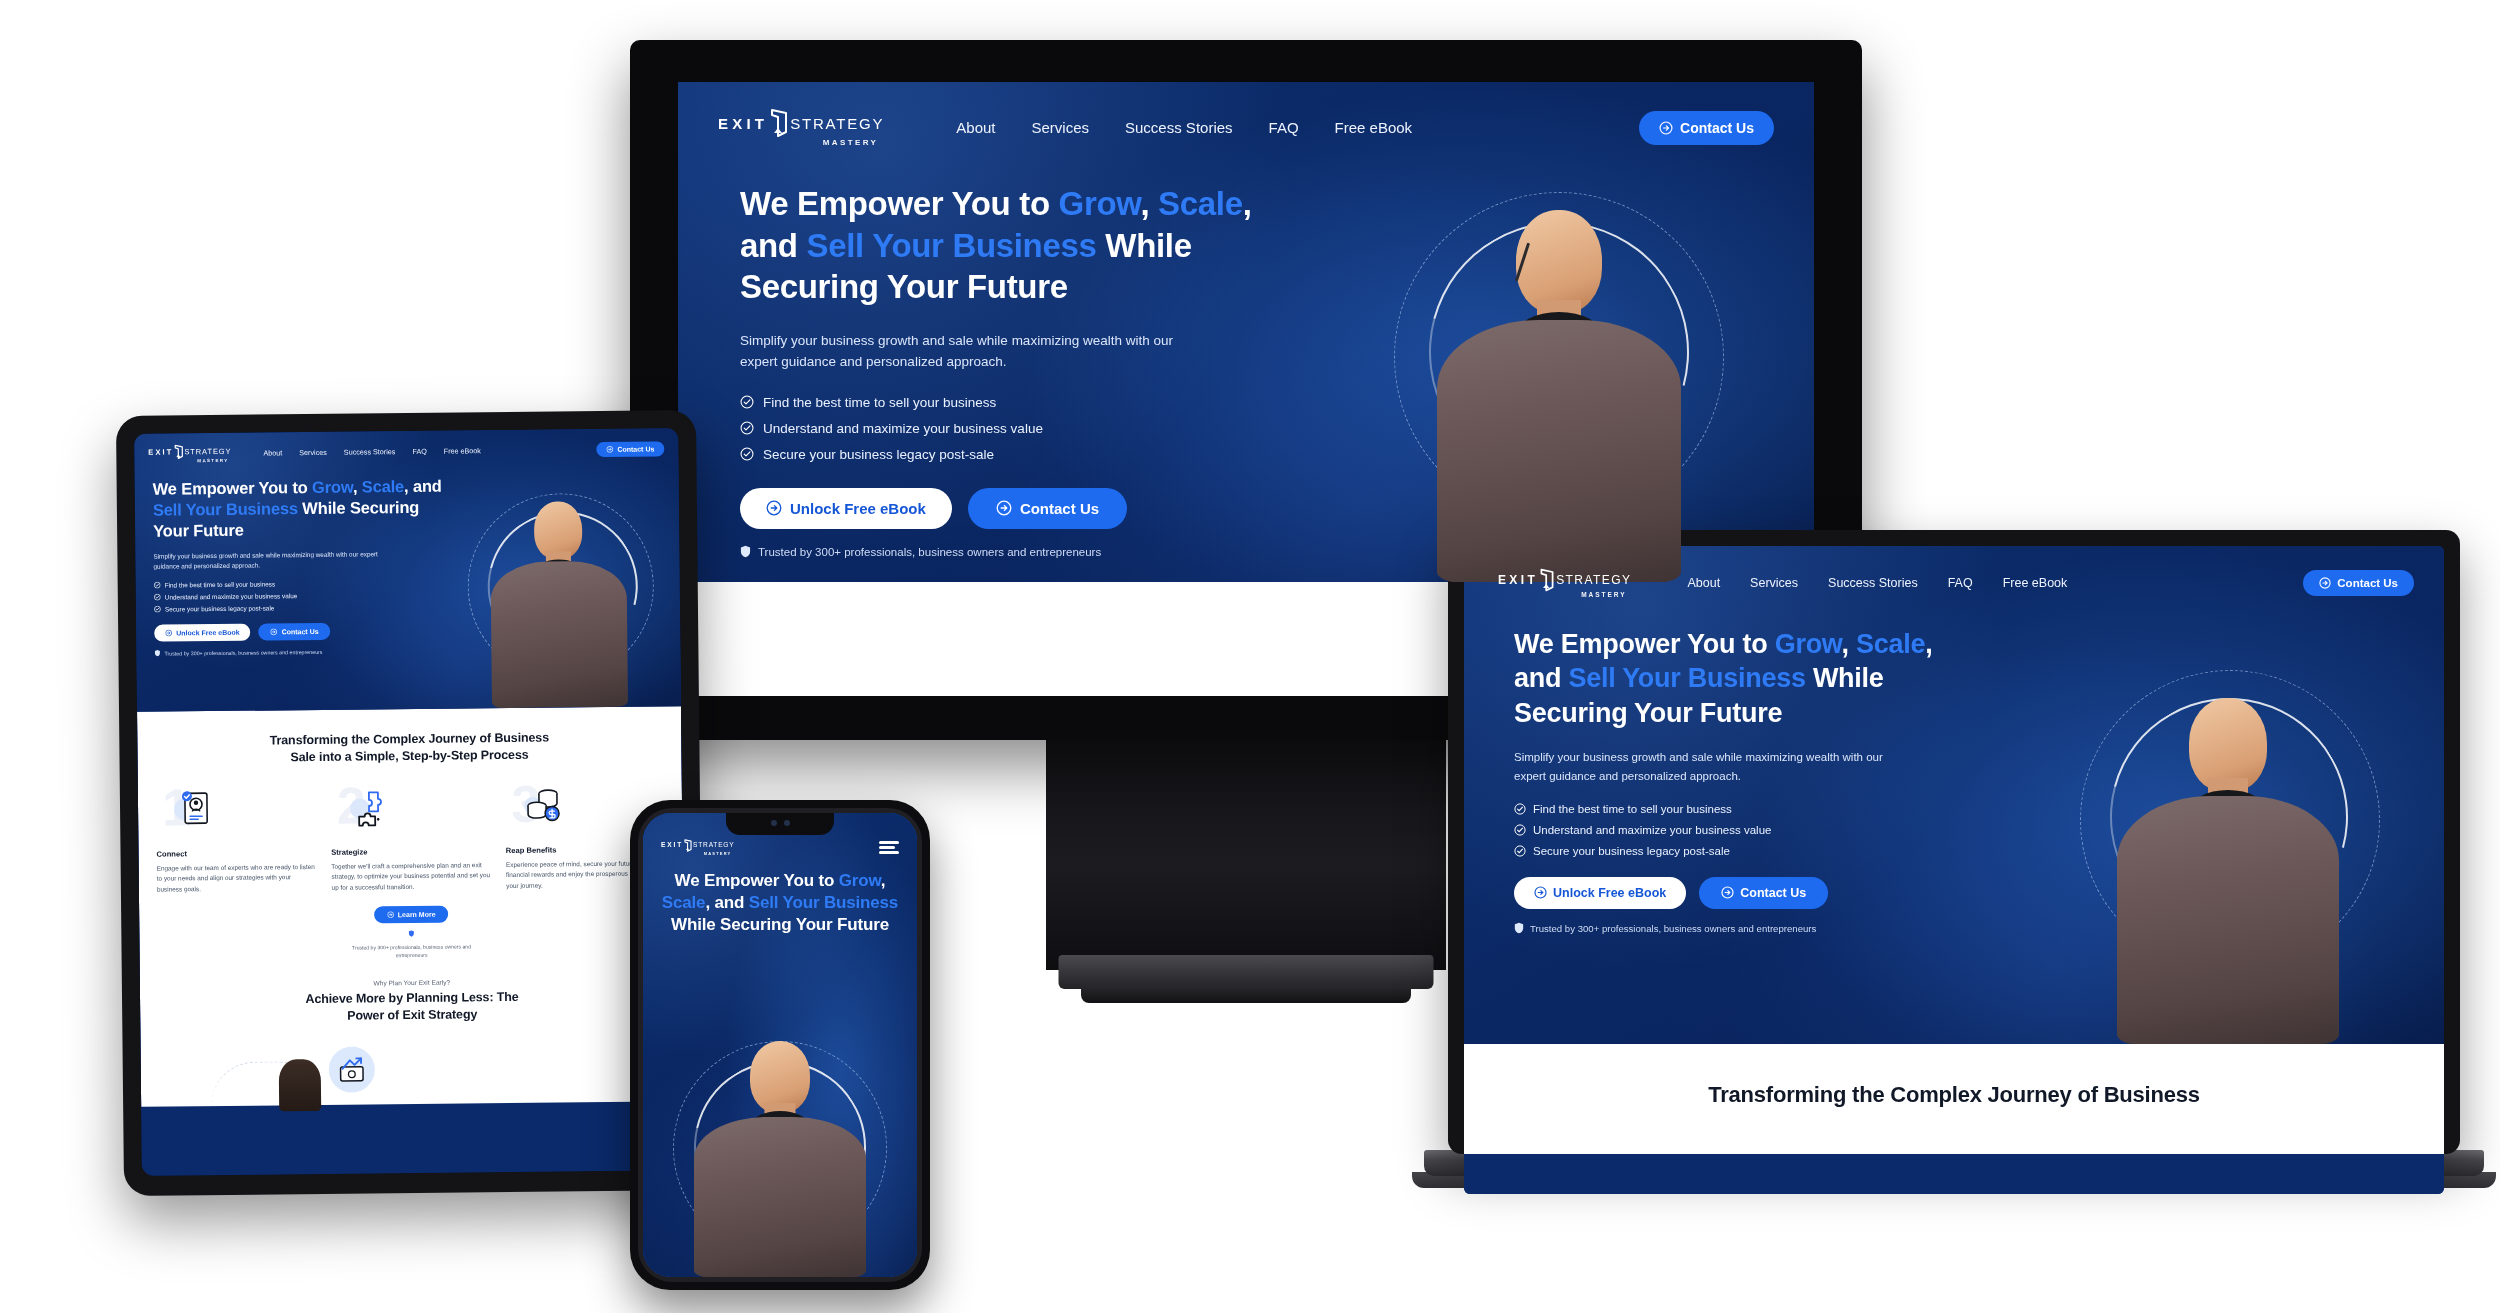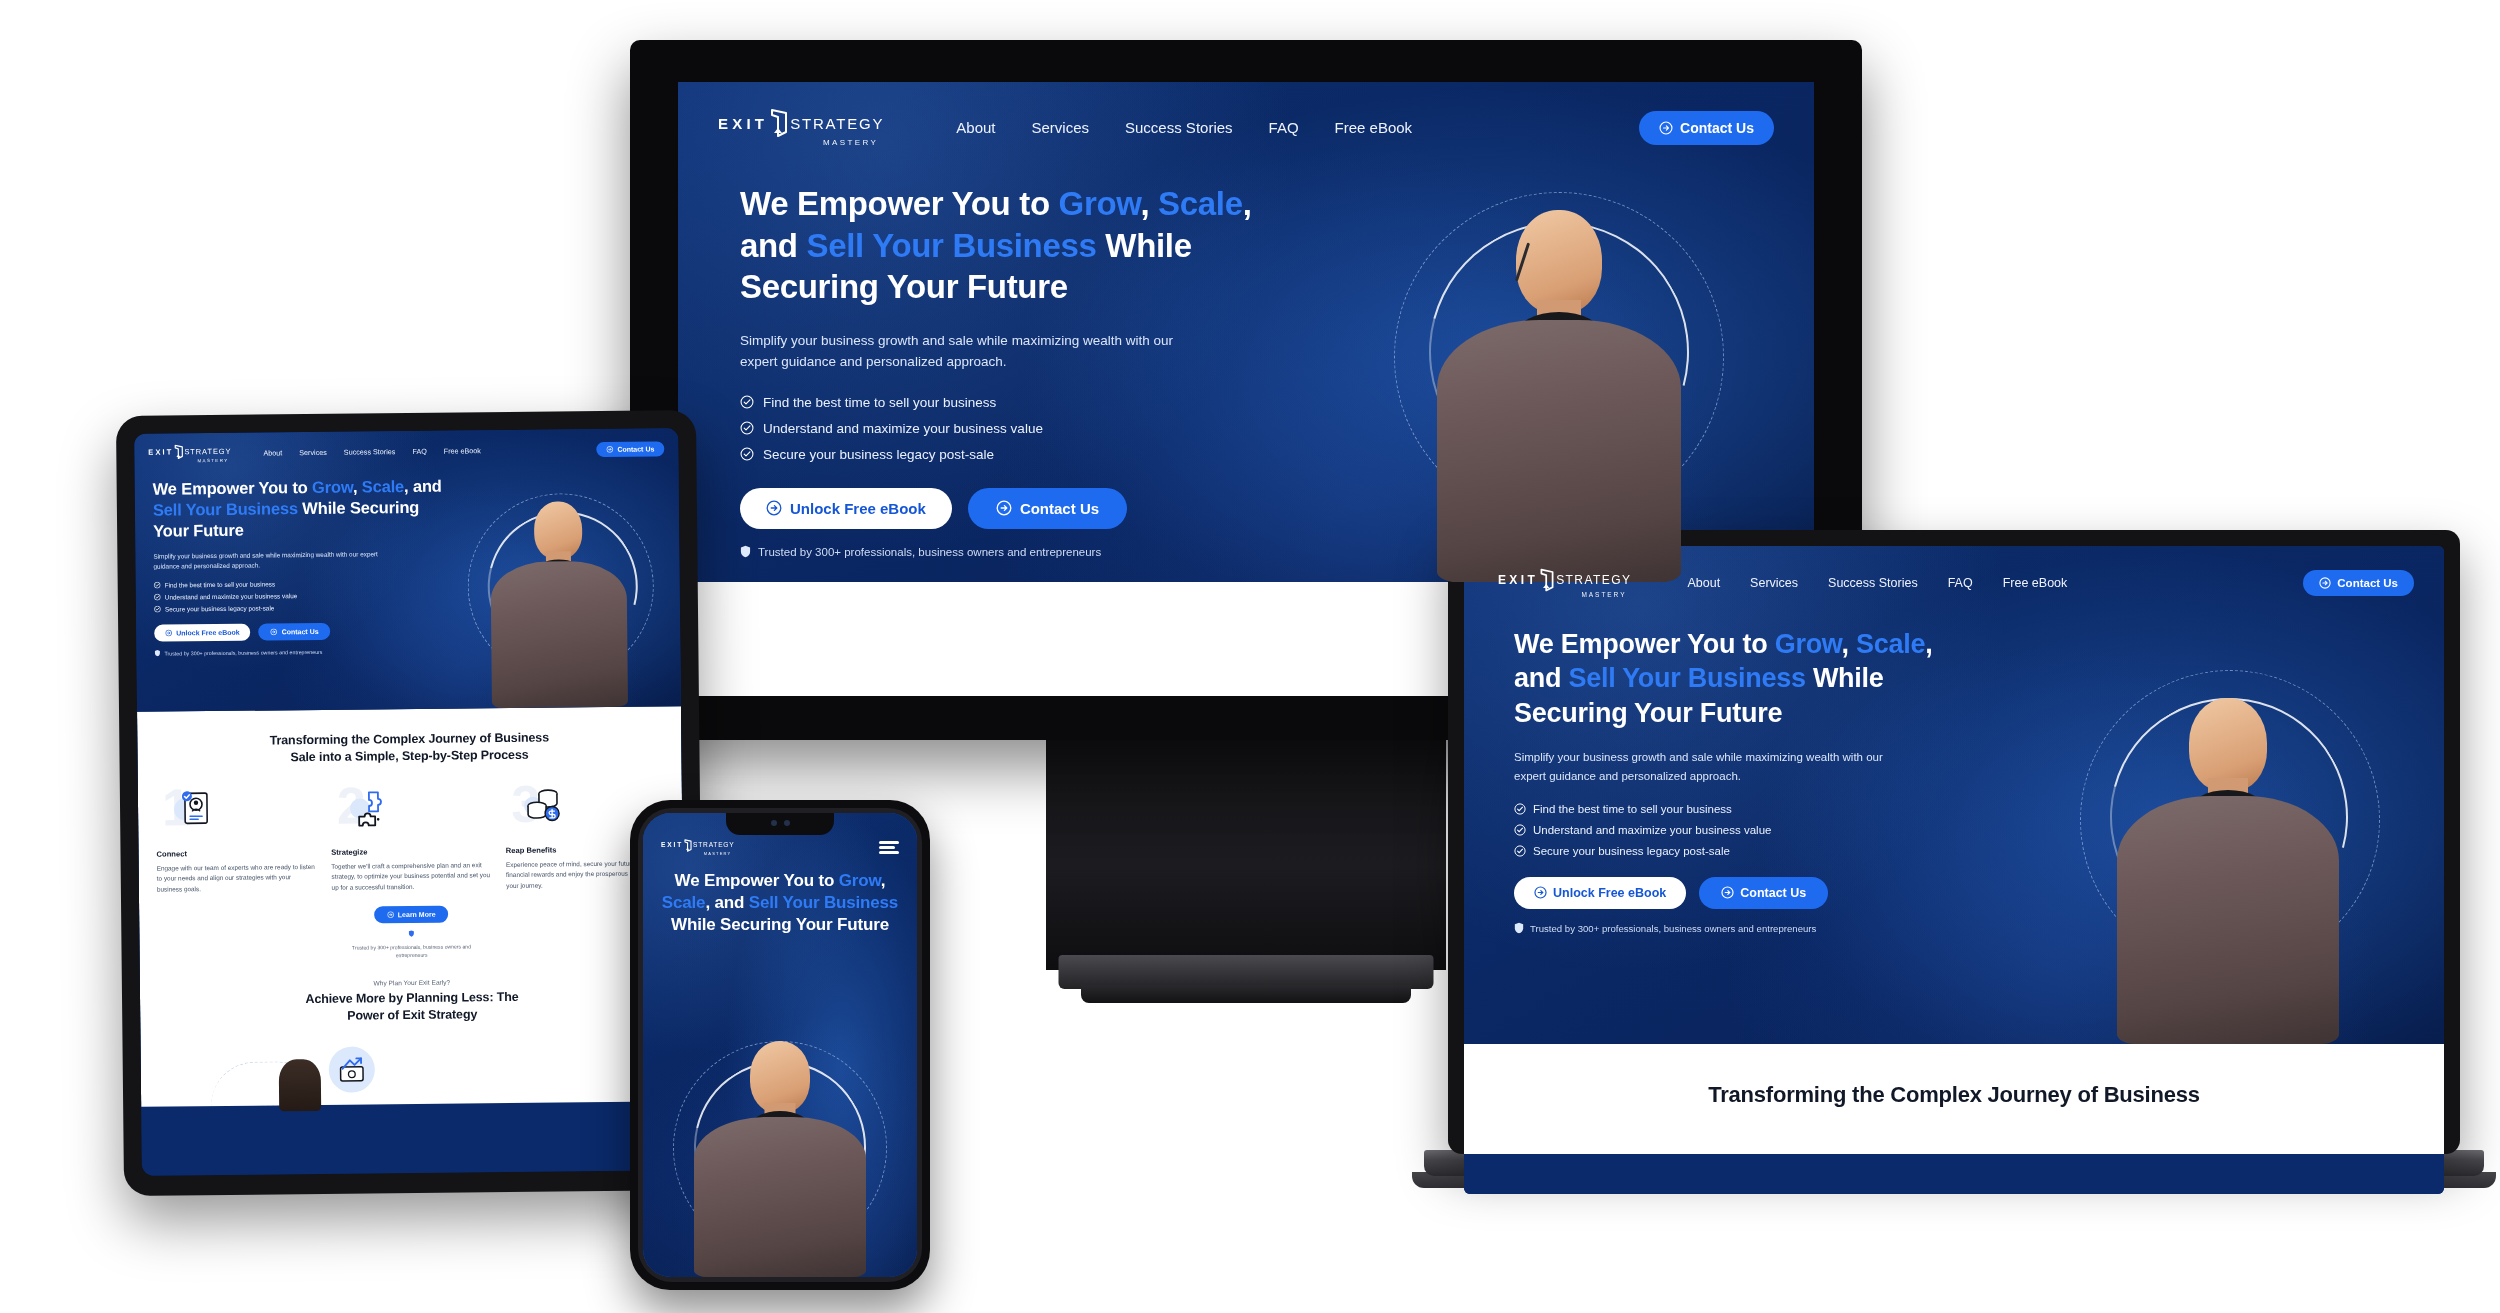--- a/index.html
+++ b/index.html
@@ -24,21 +24,21 @@
       radial-gradient(circle at 60% 85%, rgba(40,90,190,.25), transparent 45%);
     pointer-events:none;
   }
 
   .nav { position: relative; z-index: 6; display: flex; align-items: center; }
   .logo { display: flex; align-items: center; color: #fff; }
   .logo-txt { display:flex; flex-direction:column; line-height:1; }
   .logo-top { display:flex; align-items:center; }
   .logo-exit { letter-spacing: .28em; font-weight: 600; }
   .logo-strategy { letter-spacing: .12em; font-weight: 400; }
-  .logo-mastery { letter-spacing: .3em; font-weight: 400; opacity:.95; align-self:flex-end; }
+  .logo-mastery { letter-spacing: .3em; font-weight: 700; opacity:.95; align-self:flex-end; }
   .logo-mark { position: relative; display:inline-block; }
   .logo-mark svg { display:block; }
 
   .nav-links { display: flex; align-items: center; color: #eef3ff; }
   .nav-links span { white-space: nowrap; }
   .btn {
     display: inline-flex; align-items: center; justify-content:center;
     border-radius: 999px; white-space: nowrap; font-weight: 600;
   }
   .btn-primary { background: #1e6bf0; color: #fff; }

